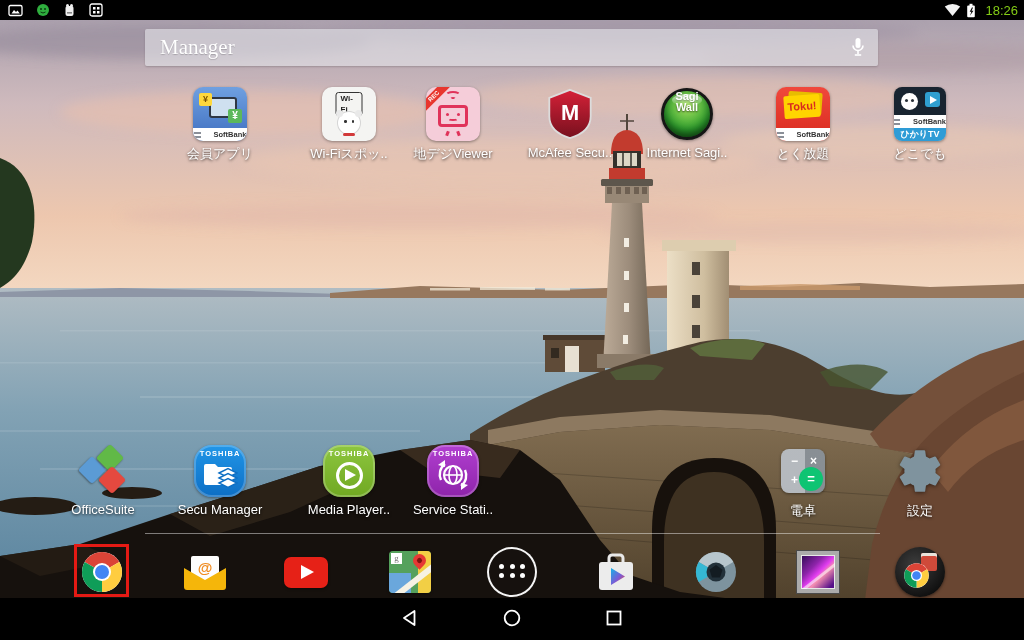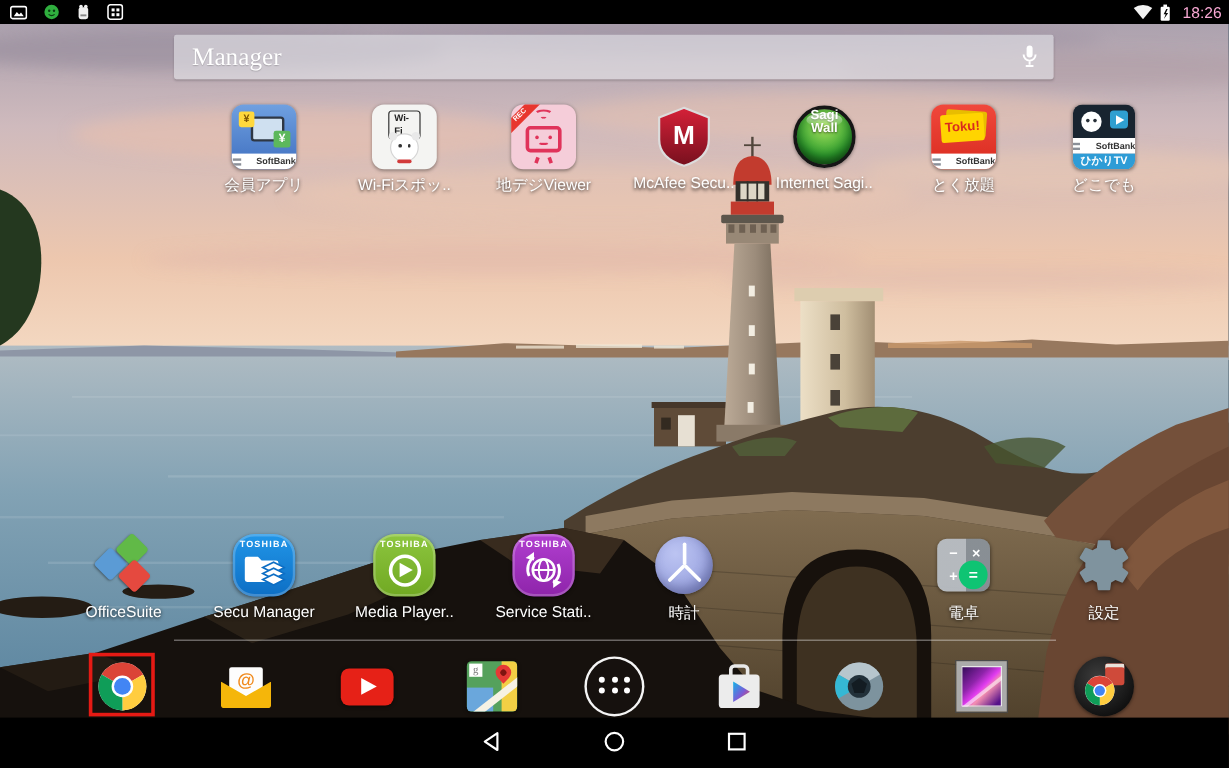--- a/index.html
+++ b/index.html
@@ -3,33 +3,33 @@
 <meta charset="utf-8">
 <style>
   html,body{margin:0;padding:0;background:#000;}
   *{box-sizing:border-box;font-family:"Liberation Sans",sans-serif;}
   #screen{position:relative;width:1024px;height:640px;overflow:hidden;background:#6d8ea2;}
 
   
   #statusbar{position:absolute;left:0;top:0;width:1024px;height:20px;background:#000;z-index:30;display:flex;align-items:center;}
   .sb-left{display:flex;align-items:center;gap:13px;margin-left:8px;}
   .sb-right{margin-left:auto;display:flex;align-items:center;gap:5px;margin-right:6px;}
-  .sb-time{color:#f9a8d4;font-size:13px;margin-left:4px;}
+  .sb-time{color:#84cc16;font-size:13px;margin-left:4px;}
 
   
   #searchbar{position:absolute;left:145px;top:29px;width:733px;height:37px;z-index:20;
     background:rgba(228,228,233,0.62);border-radius:2px;display:flex;align-items:center;
     box-shadow:0 1px 2px rgba(0,0,0,0.18);}
   #searchbar .glogo{color:#fff;font-family:"Liberation Serif",serif;font-size:21px;margin-left:15px;text-shadow:0 1px 1px rgba(0,0,0,0.2);}
   #searchbar .mic{margin-left:auto;margin-right:12px;display:flex;align-items:center;}
 
   
   .app{position:absolute;width:100px;display:flex;flex-direction:column;align-items:center;z-index:20;}
   .r1{top:86px;} .r2{top:443px;}
-  .c1{left:53px}.c2{left:170px}.c3{left:287px}.c4{left:403px}.c5{left:520px}.c6{left:637px}.c7{left:753px}.c8{left:870px}
+  .c1{left:53px}.c2{left:170px}.c3{left:299px}.c4{left:403px}.c5{left:520px}.c6{left:637px}.c7{left:753px}.c8{left:870px}
   .ico{width:56px;height:56px;display:flex;align-items:center;justify-content:center;position:relative;}
   .albl{margin-top:3px;color:#fff;font-size:13px;white-space:nowrap;text-shadow:0 1px 3px rgba(0,0,0,0.85);}
 
   .wsq{width:54px;height:54px;background:#f4f4f2;border-radius:10px;position:relative;box-shadow:0 1px 3px rgba(0,0,0,.35);}
   .band{position:absolute;left:3px;right:3px;bottom:4px;height:11px;background:#4a4a4a;border-radius:2px;color:#fff;font-size:7px;line-height:11px;text-align:center;overflow:hidden;}
   .sbrow{display:flex;align-items:center;justify-content:center;gap:13px;background:#fff;color:#333;font-size:7.5px;font-weight:bold;}
   .sbbars{display:inline-block;width:7px;height:6px;border-top:2px solid #8a8f98;border-bottom:2px solid #8a8f98;}
 
   .tsq{width:52px;height:52px;border-radius:18px;position:relative;display:flex;align-items:center;justify-content:center;box-shadow:inset 0 0 0 2px rgba(255,255,255,.22),0 1px 3px rgba(0,0,0,.4);}
   .brand{position:absolute;top:4px;left:0;right:0;text-align:center;color:#fff;font-size:7.5px;font-weight:bold;letter-spacing:1px;}
@@ -459,30 +459,20 @@
         <path d="M6,22 A13,13 0 0 1 10,6" fill="none" stroke="#fff" stroke-width="2.4"></path>
         <path d="M10,2 L10,9 L3,7 Z" fill="#fff"></path>
         <path d="M30,12 A13,13 0 0 1 26,28" fill="none" stroke="#fff" stroke-width="2.4"></path>
         <path d="M26,32 L26,25 L33,27 Z" fill="#fff"></path>
       </svg>
     </div>
       </div>
     <div class="albl">Service Stati..</div>
   </div>
 
-  <div class="app r2 c5">
-    <div class="ico">
-        <div class="clk">
-      <span class="hand" style="transform:rotate(0deg)"></span>
-      <span class="hand" style="transform:rotate(135deg)"></span>
-      <span class="hand" style="transform:rotate(-135deg)"></span>
-    </div>
-      </div>
-    <div class="albl">時計</div>
-  </div>
 
 
   <div class="app r2 c7">
     <div class="ico">
         <div class="calc">
       <span class="sym" style="left:10px;top:5px">−</span>
       <span class="sym" style="right:8px;top:5px">×</span>
       <span class="sym" style="left:10px;bottom:6px">+</span>
       <span class="eq">=</span>
     </div>

